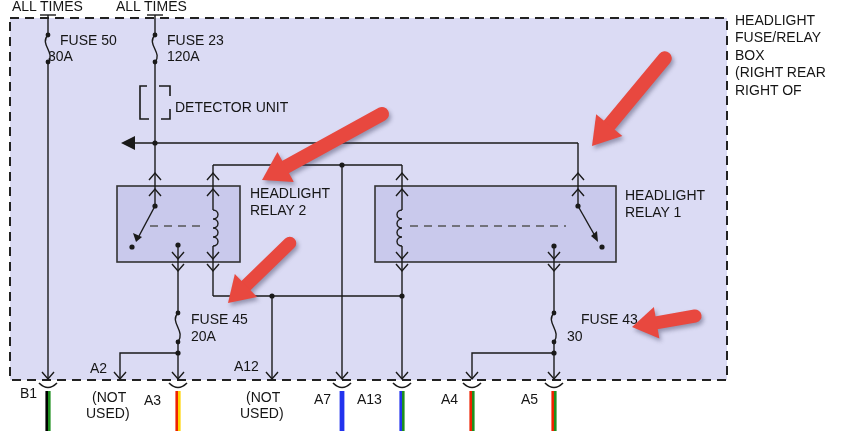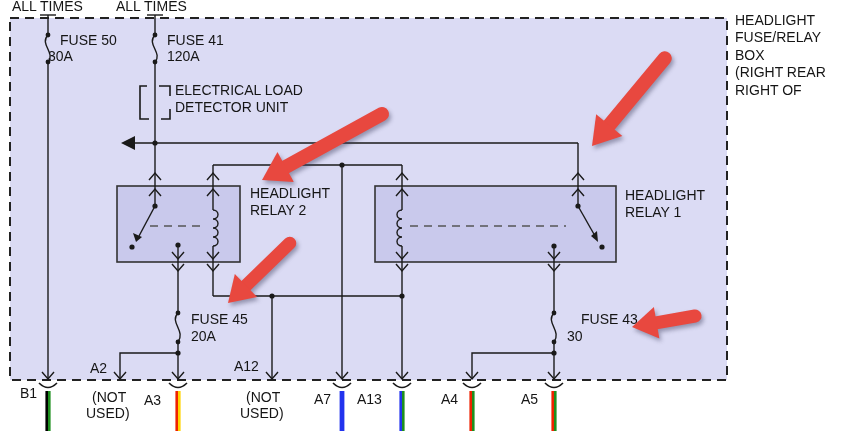--- a/index.html
+++ b/index.html
@@ -168,24 +168,23 @@
         <path d="M555.3,391 V431" stroke="#1e8f1e"></path>
       </g>
     </g>
   </svg>
 
   <span class="lbl" style="left:12px;top:-1px">ALL TIMES</span>
   <span class="lbl" style="left:116px;top:-1px">ALL TIMES</span>
 
   <span class="lbl" style="left:60px;top:33px">FUSE 50</span>
   <span class="lbl" style="left:48px;top:49px">30A</span>
-  <span class="lbl" style="left:167px;top:33px">FUSE 41</span>
+  <span class="lbl" style="left:167px;top:33px">FUSE 23</span>
   <span class="lbl" style="left:167px;top:49px">120A</span>
 
-  <span class="lbl" style="left:175px;top:83px">ELECTRICAL LOAD</span>
   <span class="lbl" style="left:175px;top:100px">DETECTOR UNIT</span>
 
   <span class="lbl" style="left:250px;top:186px">HEADLIGHT</span>
   <span class="lbl" style="left:250px;top:203px">RELAY 2</span>
   <span class="lbl" style="left:625px;top:188px">HEADLIGHT</span>
   <span class="lbl" style="left:625px;top:205px">RELAY 1</span>
 
   <span class="lbl" style="left:191px;top:312px">FUSE 45</span>
   <span class="lbl" style="left:191px;top:329px">20A</span>
   <span class="lbl" style="left:581px;top:312px">FUSE 43</span>

